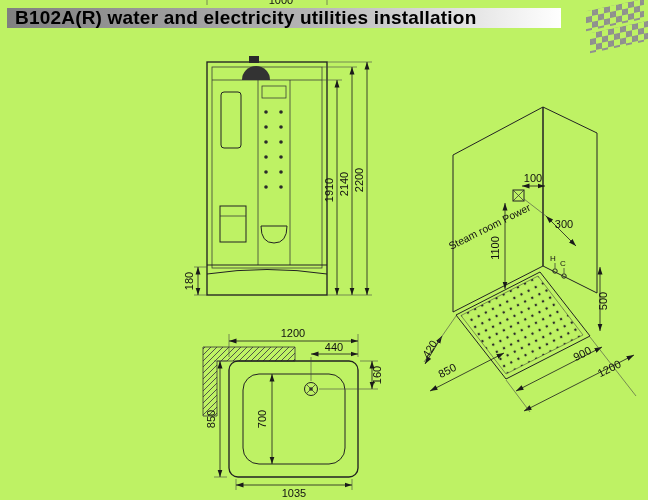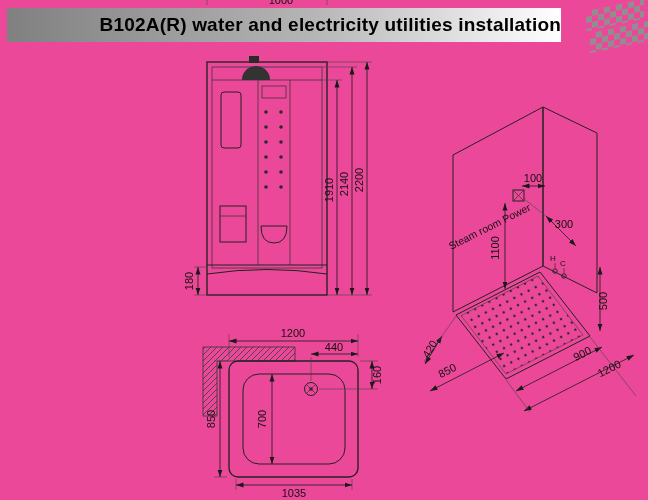--- a/index.html
+++ b/index.html
@@ -1,29 +1,29 @@
 <!DOCTYPE html>
 <html style="--banner-dark: #808080; --banner-mid: #b5b5b5; --checker: #8f8f8f;"><head>
 <meta charset="utf-8">
 <style>
   html,body { margin:0; padding:0; background:#fff; }
   .screen {
-    position:relative; width:648px; height:500px; background:#ec4899;
+    position:relative; width:648px; height:500px; background:#bef264;
     overflow:hidden; font-family:"Liberation Sans", sans-serif;
   }
   .drawing { position:absolute; left:0; top:0; }
 
   
   .banner {
-    position:absolute; left:7px; top:8px; width:554px; height:34px;
+    position:absolute; left:7px; top:8px; width:554px; height:20px;
     background:linear-gradient(to right,
       var(--banner-dark,#808080) 0%,
       var(--banner-mid,#b5b5b5) 55%,
       #ffffff 100%);
-    display:flex; align-items:center;justify-content:flex-end;
+    display:flex; align-items:center;
   }
   .banner .title {
     padding-left:8px; font-size:19px; font-weight:bold; color:#000;
     letter-spacing:0.2px; white-space:nowrap;
   }
 
   
   .flag { position:absolute; left:586px; top:2px; width:60px; height:46px; }
   .flag-strip {
     position:absolute; width:58px; height:20px;

